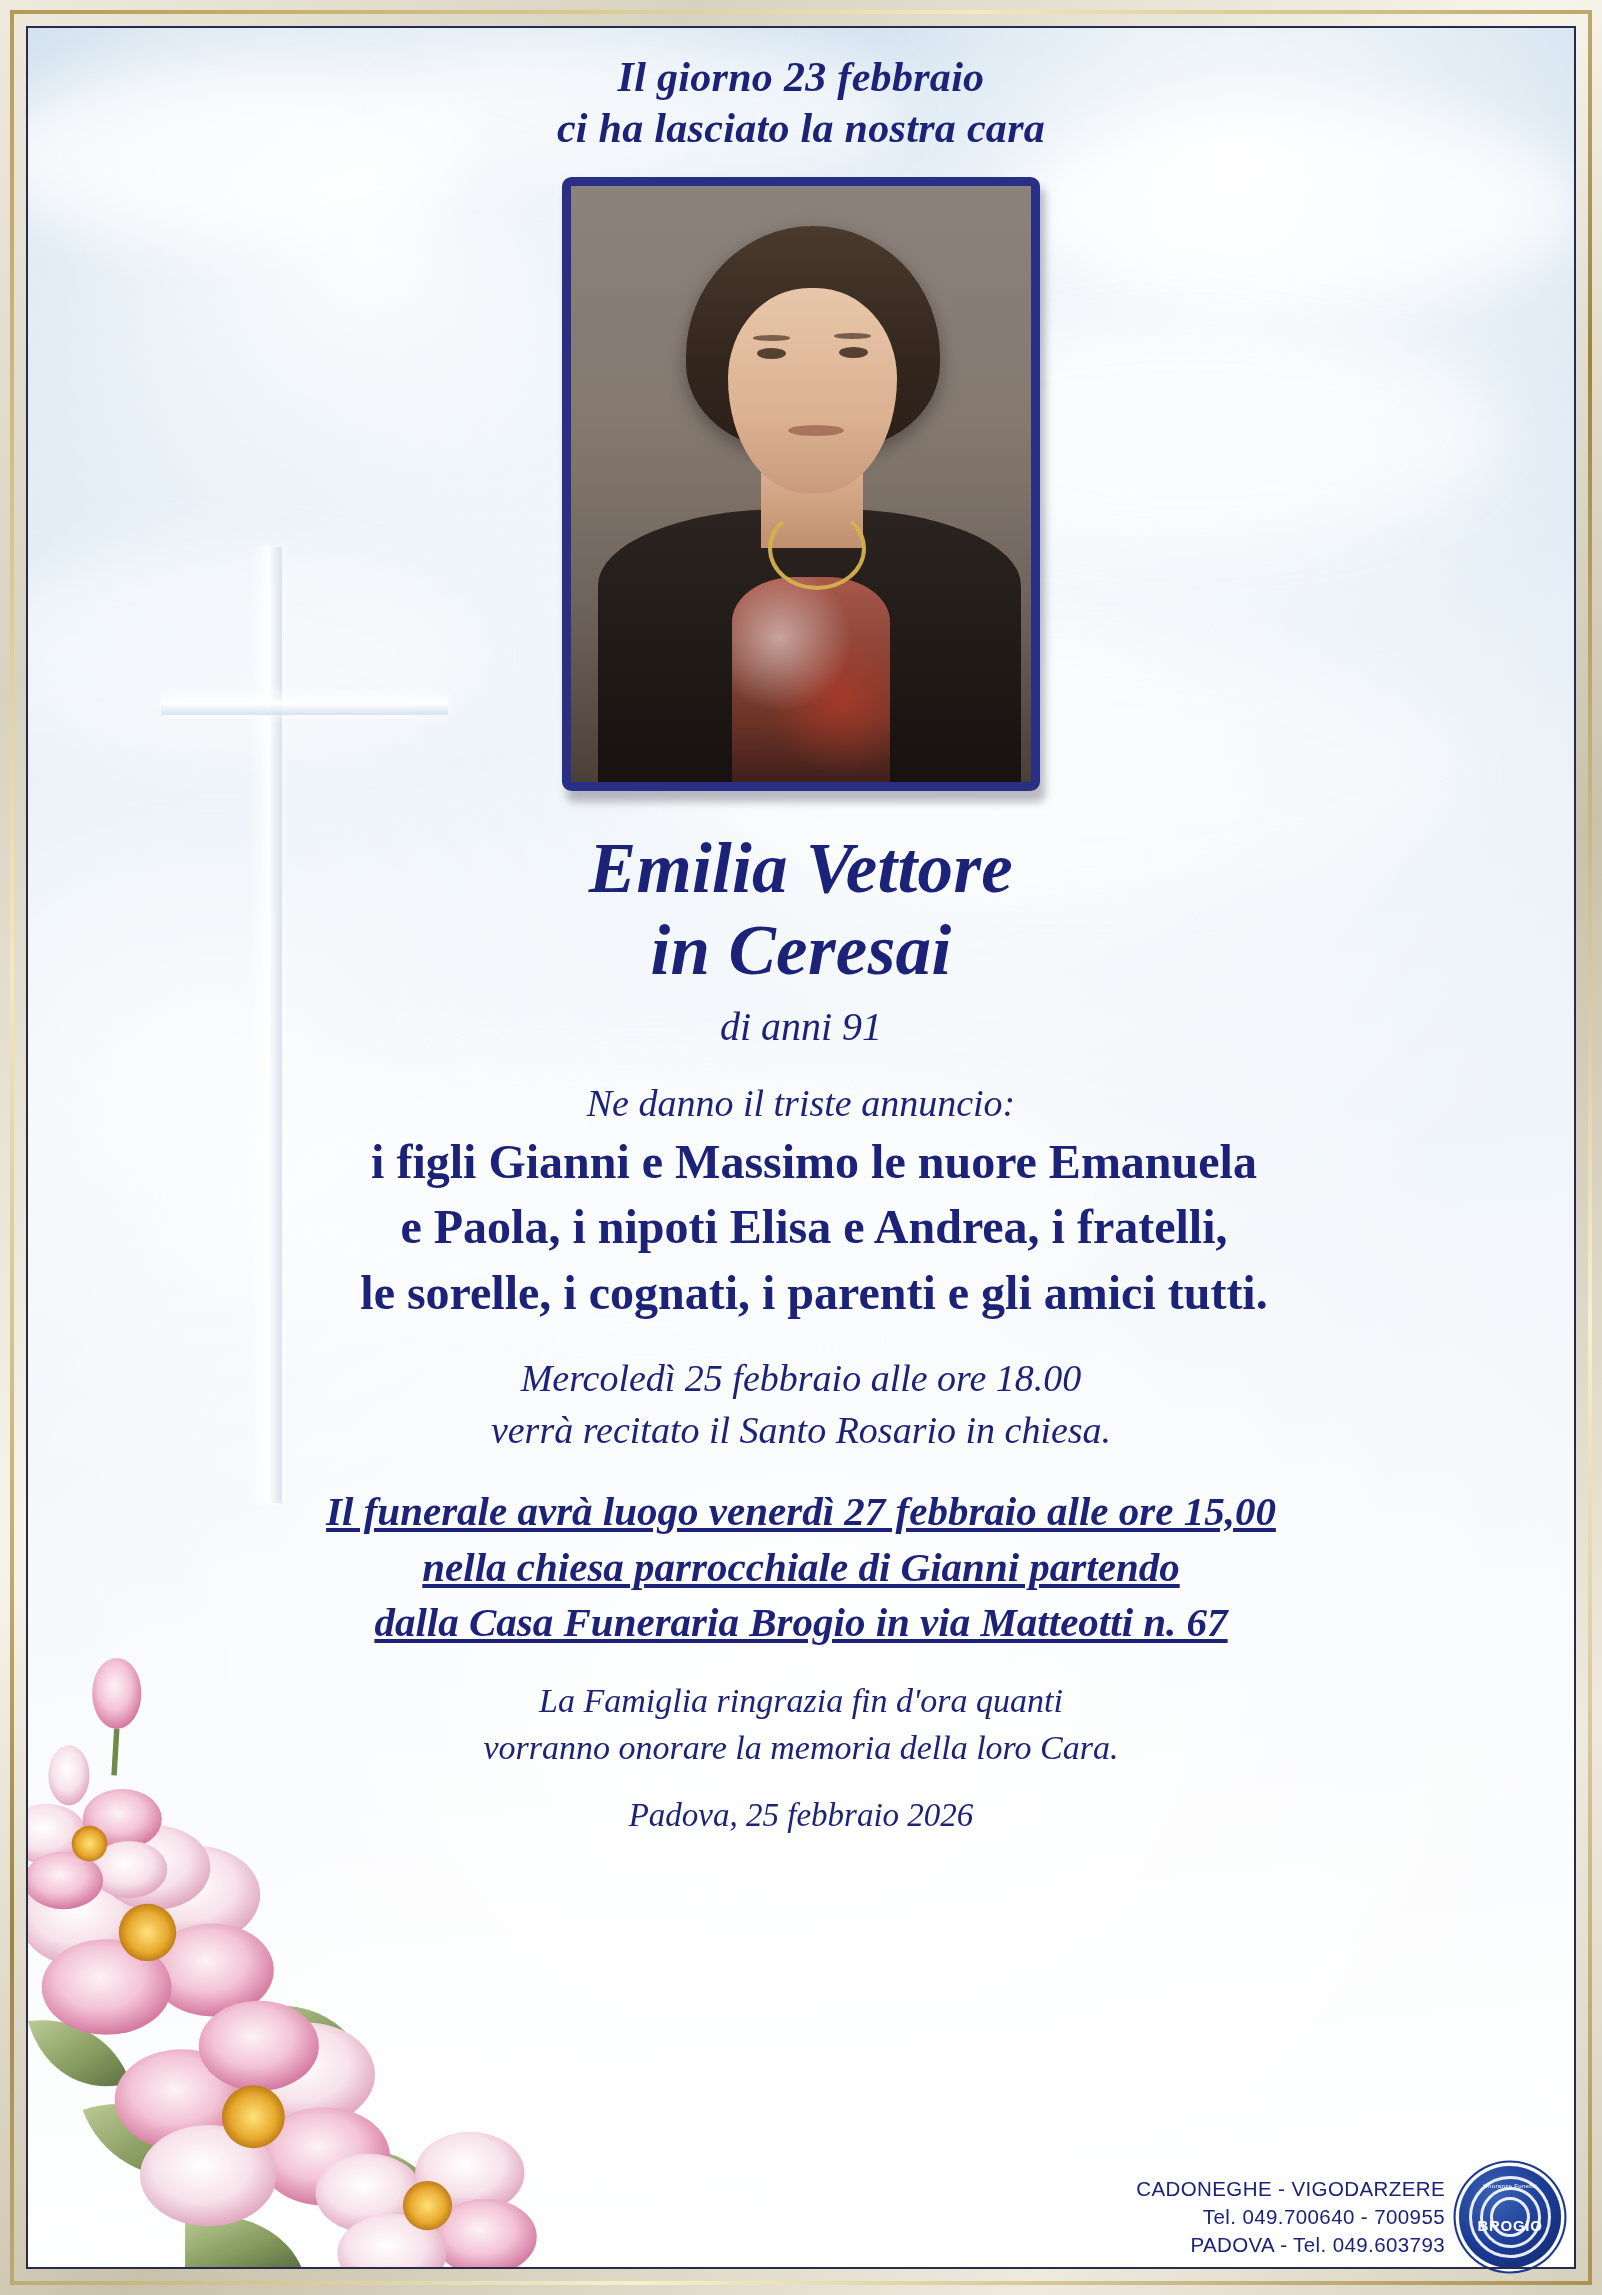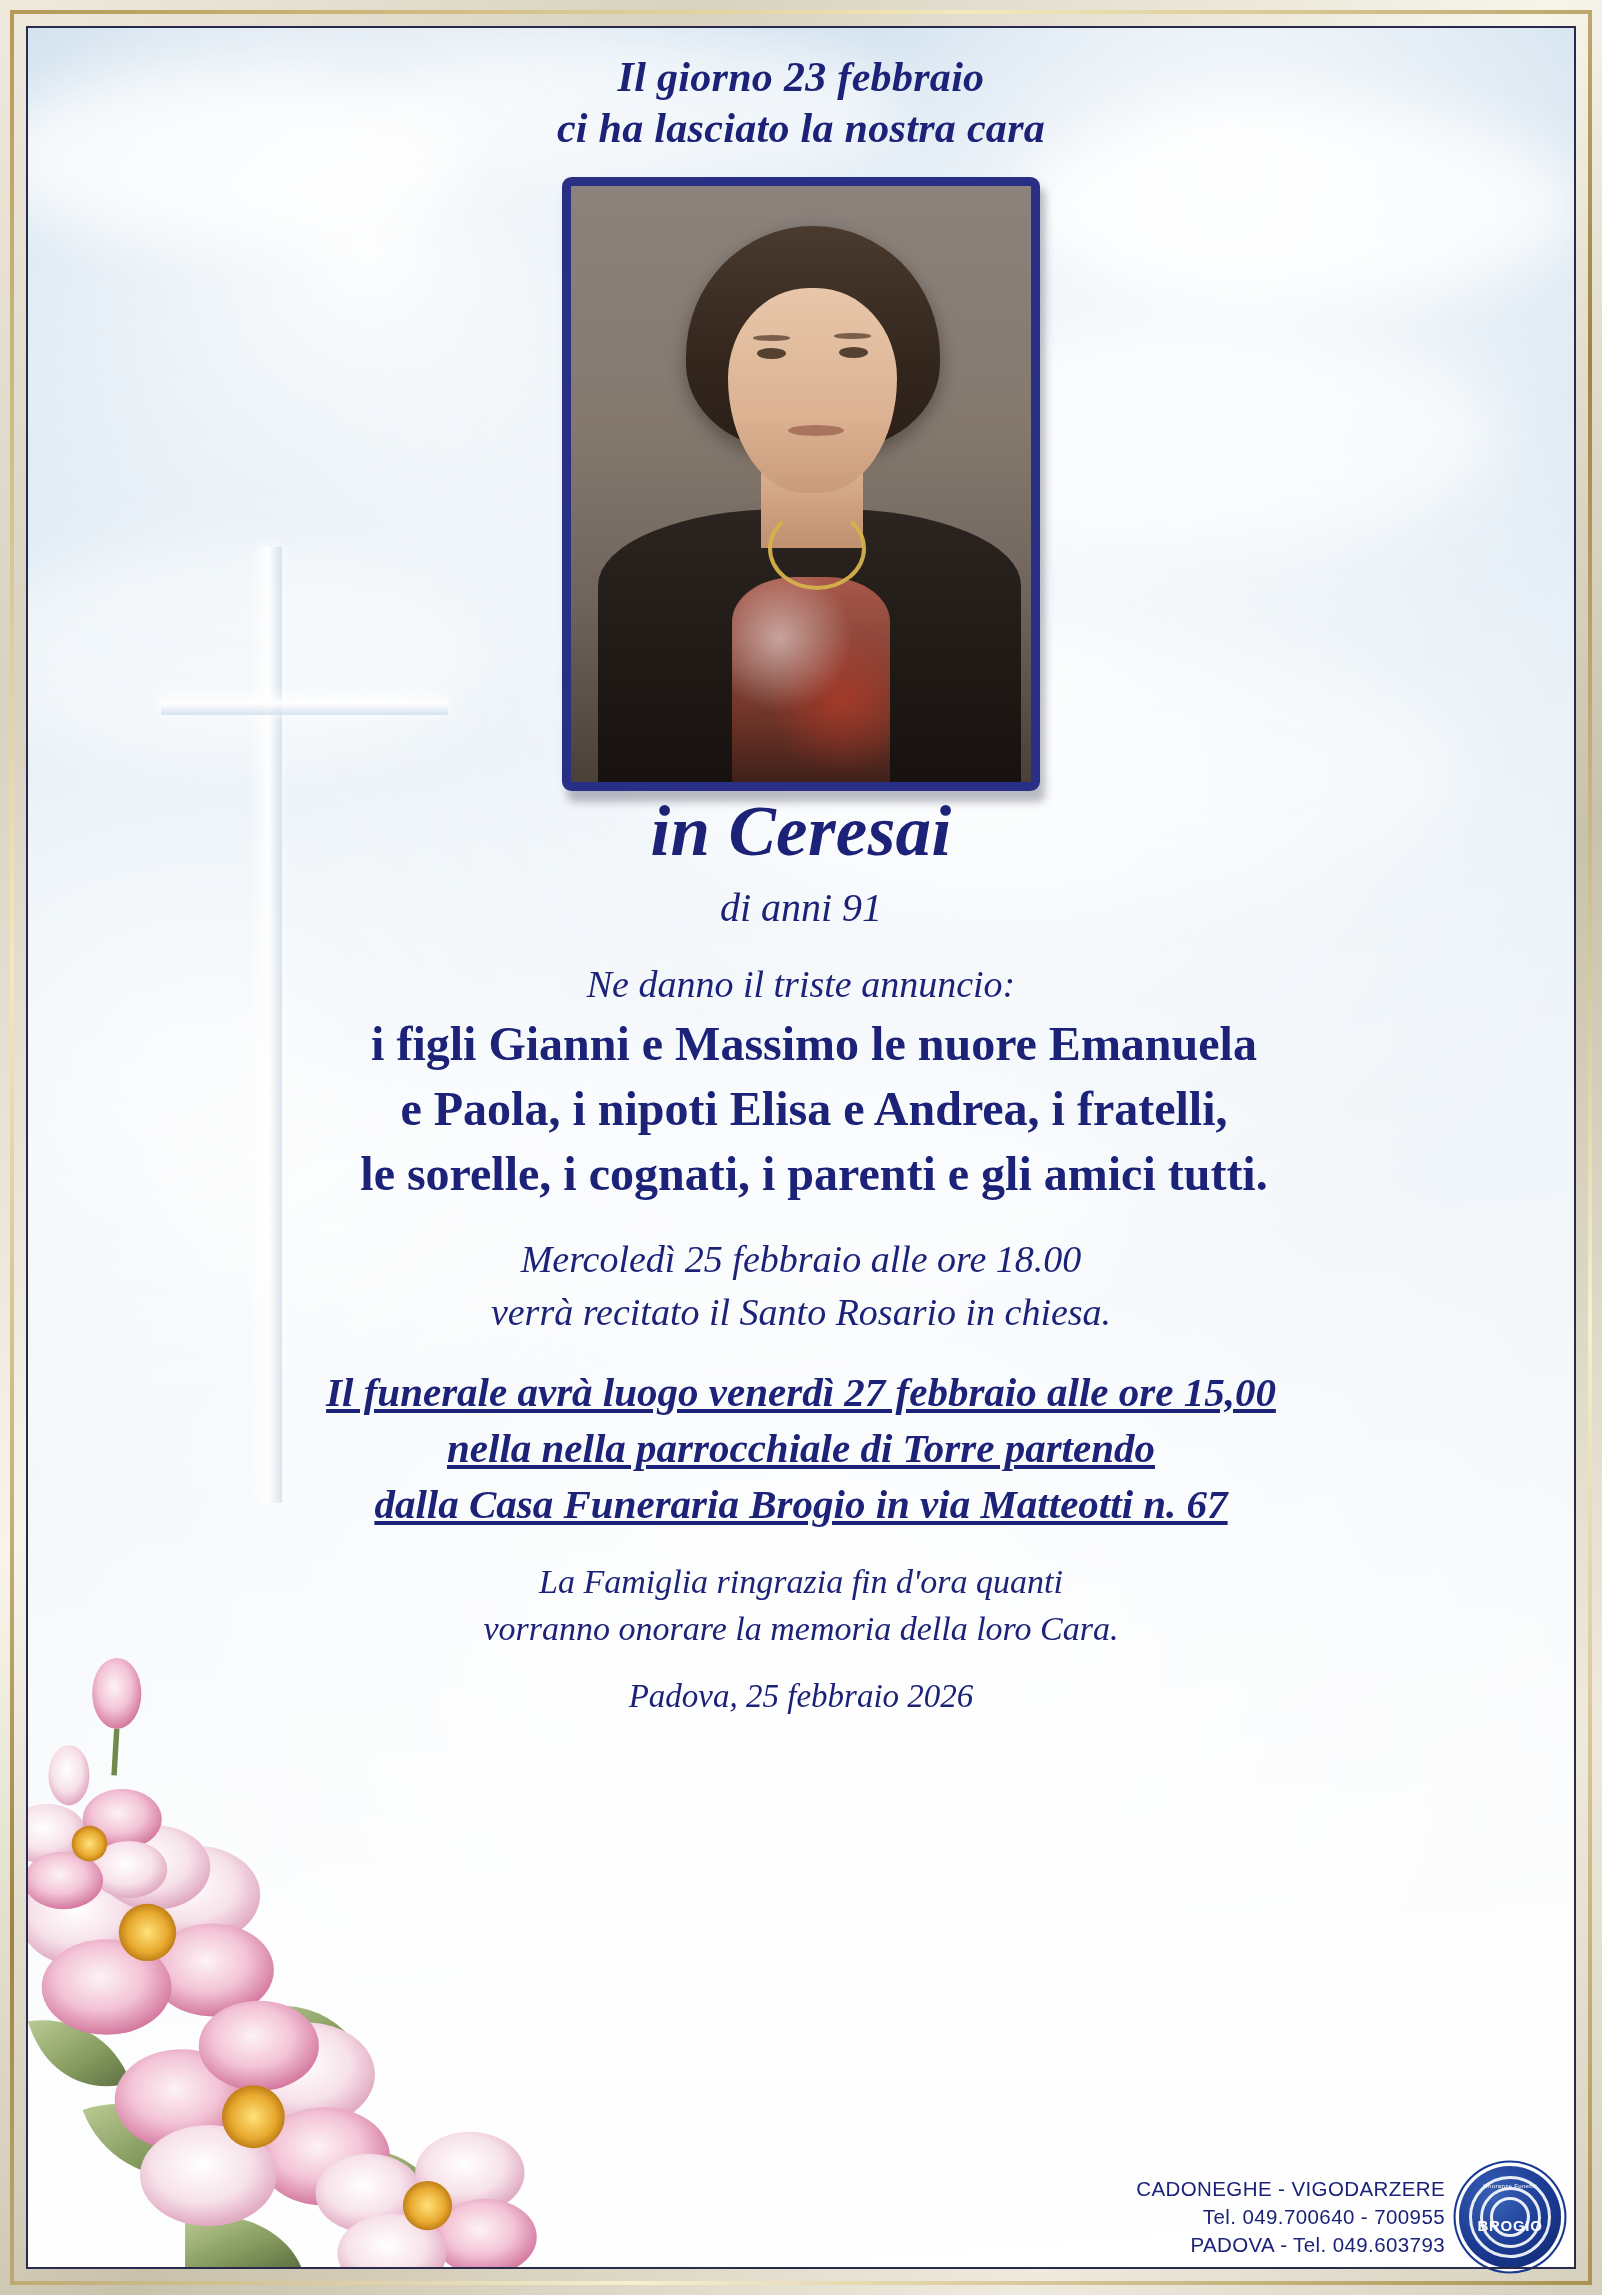--- a/index.html
+++ b/index.html
@@ -470,38 +470,39 @@
           <div class="ph-brow l"></div>
           <div class="ph-brow r"></div>
           <div class="ph-eye l"></div>
           <div class="ph-eye r"></div>
           <div class="ph-mouth"></div>
           <div class="ph-necklace"></div>
         </div>
       </div>
     </div>
 
+    <div class="name">Emilia Vettore</div>
     <div class="name" style="margin-top:0">in Ceresai</div>
     <div class="age">di anni 91</div>
 
     <div class="block">
       <div class="t-reg">Ne danno il triste annuncio:</div>
       <div class="t-bold">i figli Gianni e Massimo le nuore Emanuela</div>
       <div class="t-bold">e Paola, i nipoti Elisa e Andrea, i fratelli,</div>
       <div class="t-bold">le sorelle, i cognati, i parenti e gli amici tutti.</div>
     </div>
 
     <div class="block">
       <div class="t-reg">Mercoledì 25 febbraio alle ore 18.00</div>
       <div class="t-reg">verrà recitato il Santo Rosario in chiesa.</div>
     </div>
 
     <div class="block">
       <div class="t-funeral">Il funerale avrà luogo venerdì 27 febbraio alle ore 15,00</div>
-      <div class="t-funeral">nella nella parrocchiale di Torre partendo</div>
+      <div class="t-funeral">nella chiesa parrocchiale di Gianni partendo</div>
       <div class="t-funeral">dalla Casa Funeraria Brogio in via Matteotti n. 67</div>
     </div>
 
     <div class="block">
       <div class="t-thanks">La Famiglia ringrazia fin d'ora quanti</div>
       <div class="t-thanks">vorranno onorare la memoria della loro Cara.</div>
     </div>
 
     <div class="t-place">Padova, 25 febbraio 2026</div>
   </div>

